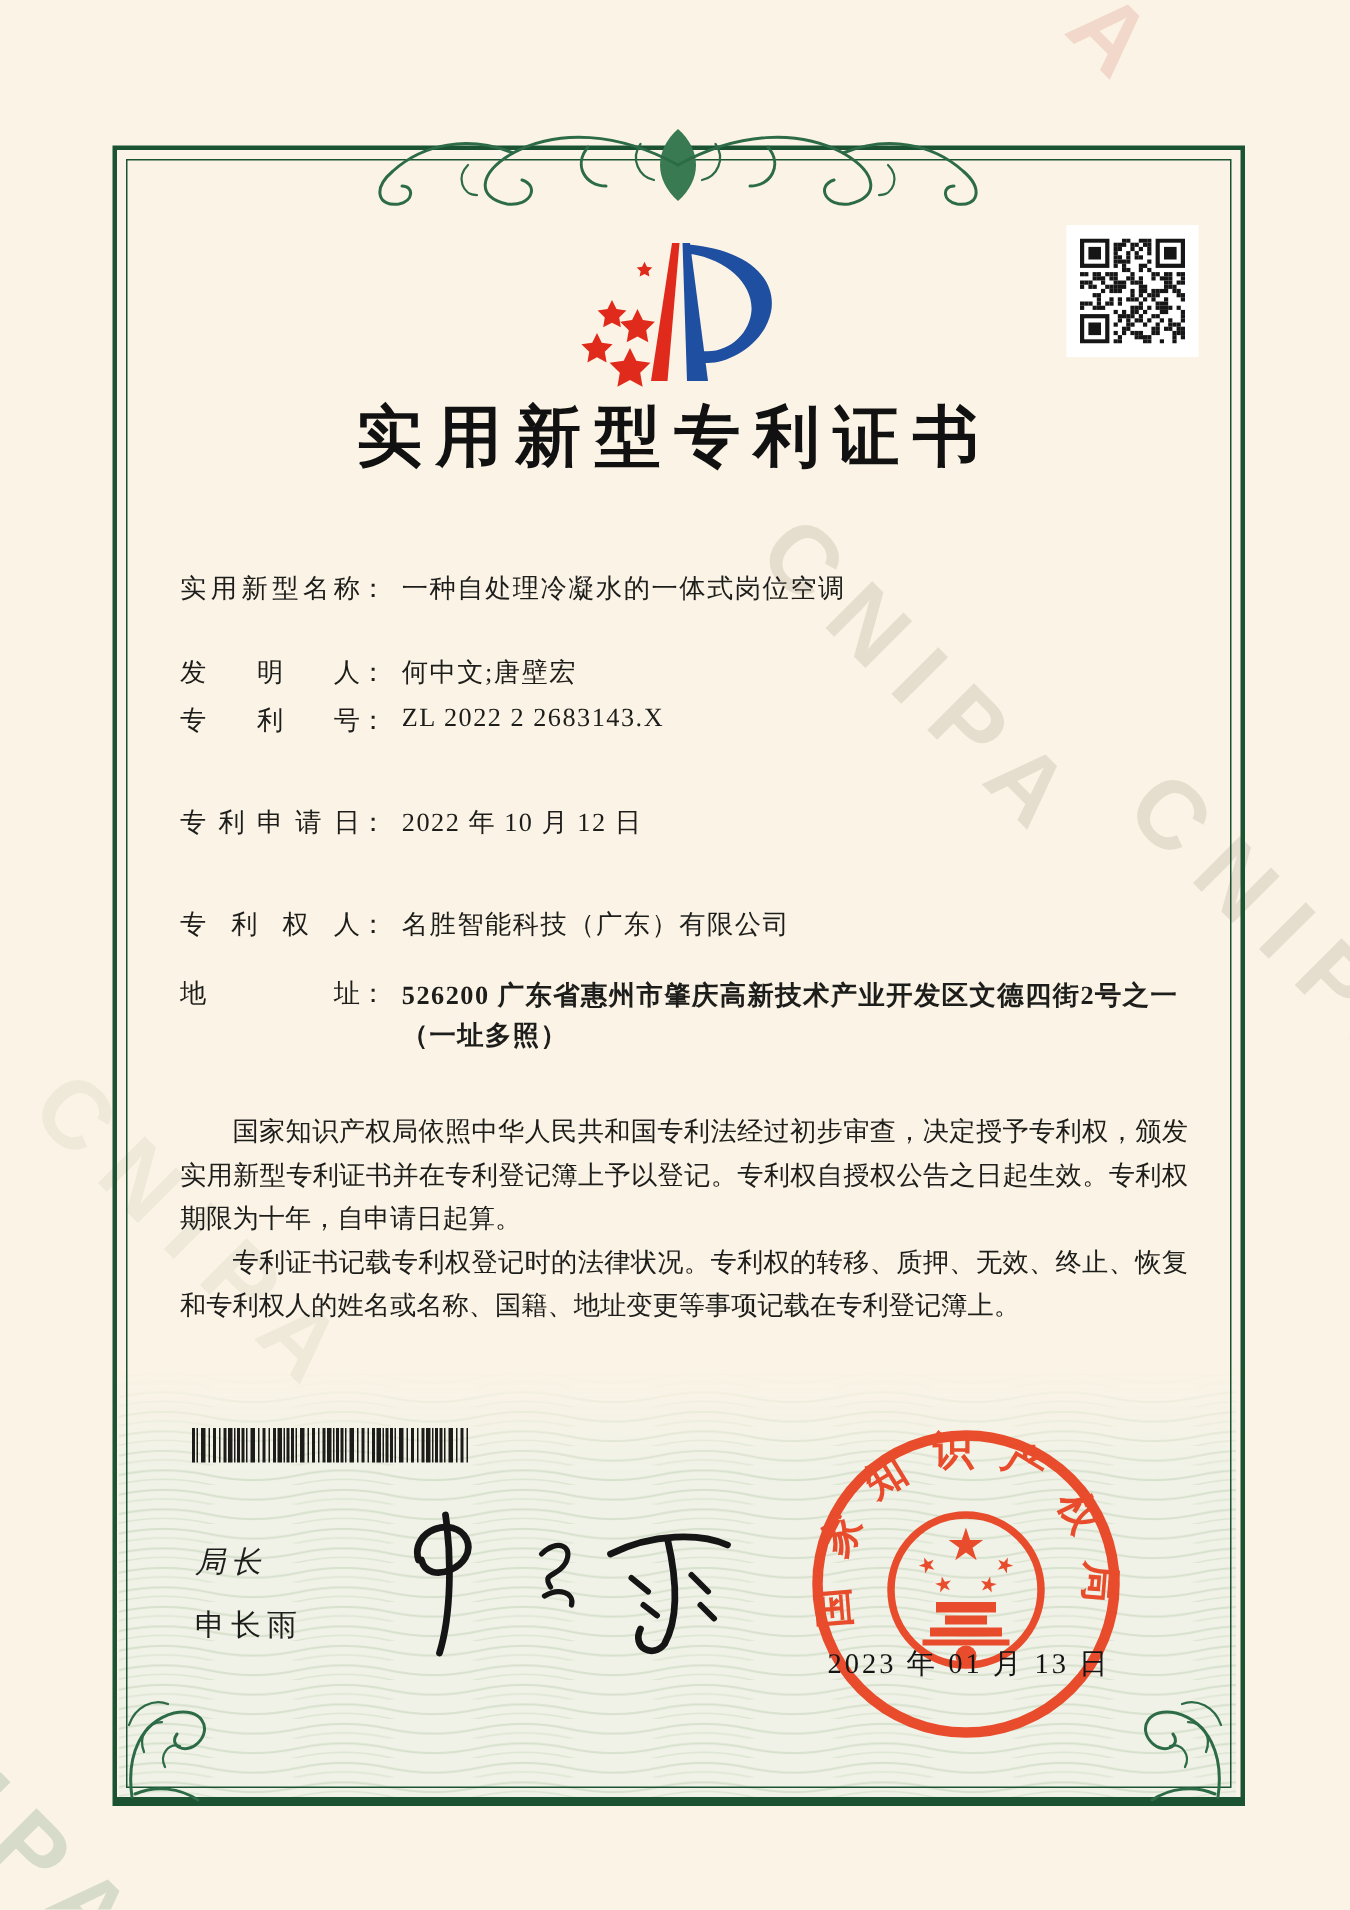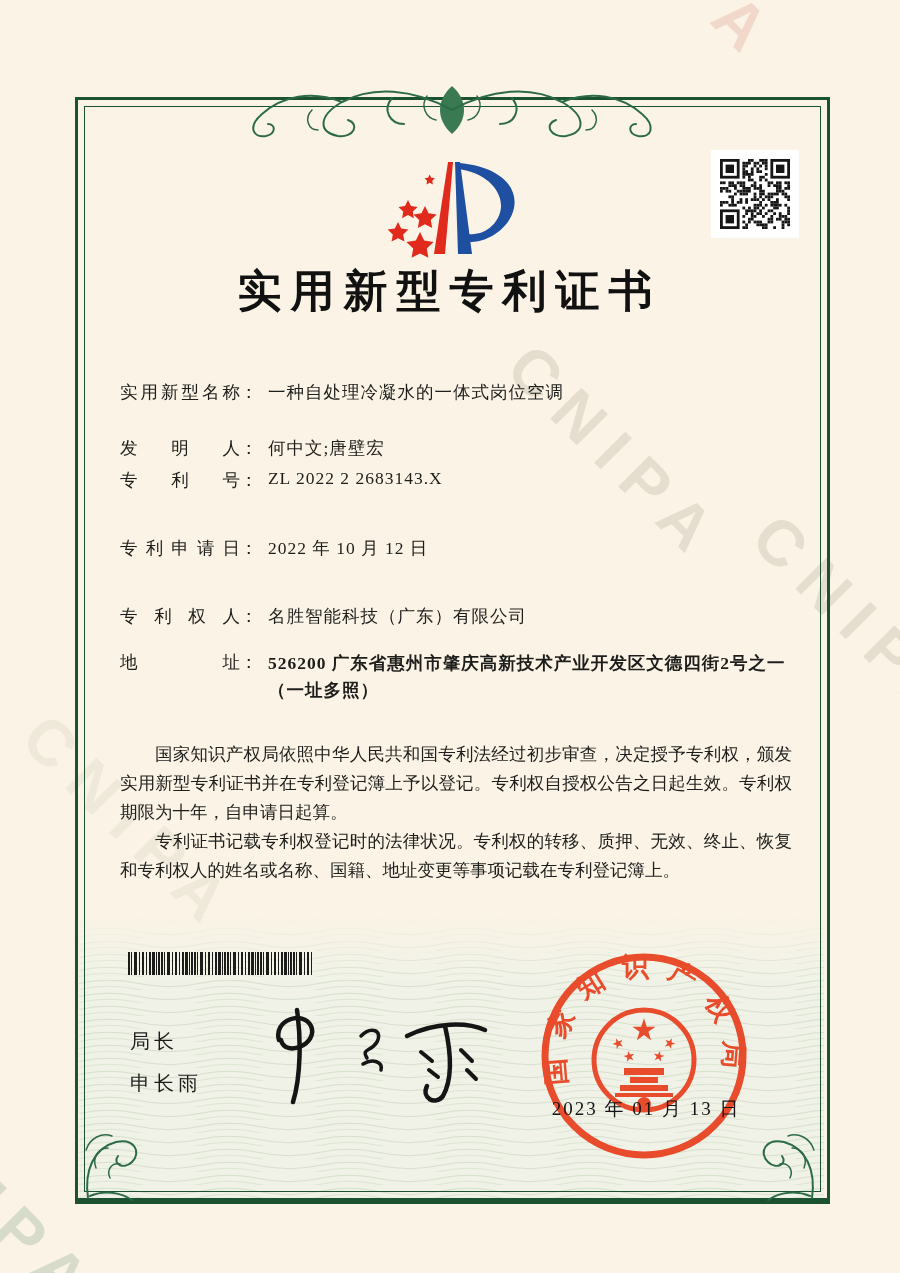--- a/index.html
+++ b/index.html
@@ -42,21 +42,21 @@
   .fvalue.wrap{white-space:normal;width:548px;line-height:27px;font-weight:bold;}
   .grant-row{display:flex;}
   .grant-g1{width:335px;}
 
   .body-text{position:absolute;left:120px;top:740px;width:672px;font-size:17.5px;line-height:29px;text-align:justify;}
   .body-text p{margin:0;text-indent:2em;}
 
   .barcode{position:absolute;left:128px;top:952px;width:234px;height:23px;display:flex;align-items:stretch;}
   .barcode div{background:#1c1c1a;}
 
-  .signer-title{position:absolute;left:130px;top:1028px;font-size:20px;letter-spacing:4px;}
+  .signer-title{position:absolute;left:130px;top:1028px;font-size:20px;letter-spacing:4px;font-style:italic;}
   .signer-name{position:absolute;left:130px;top:1070px;font-size:20px;letter-spacing:4px;}
   .signature{position:absolute;left:245px;top:1000px;}
 
   .seal{position:absolute;left:536px;top:948px;}
   .seal-date{position:absolute;left:538px;top:1096px;width:216px;text-align:center;
       font-size:19px;letter-spacing:2px;color:#141414;z-index:6;}
 
   .page-footer{position:absolute;left:75px;top:1160px;width:749px;text-align:center;font-size:15.5px;letter-spacing:2px;}
   .note{position:absolute;left:0;top:1214px;width:900px;text-align:center;font-size:15.5px;letter-spacing:2px;}
 </style>

